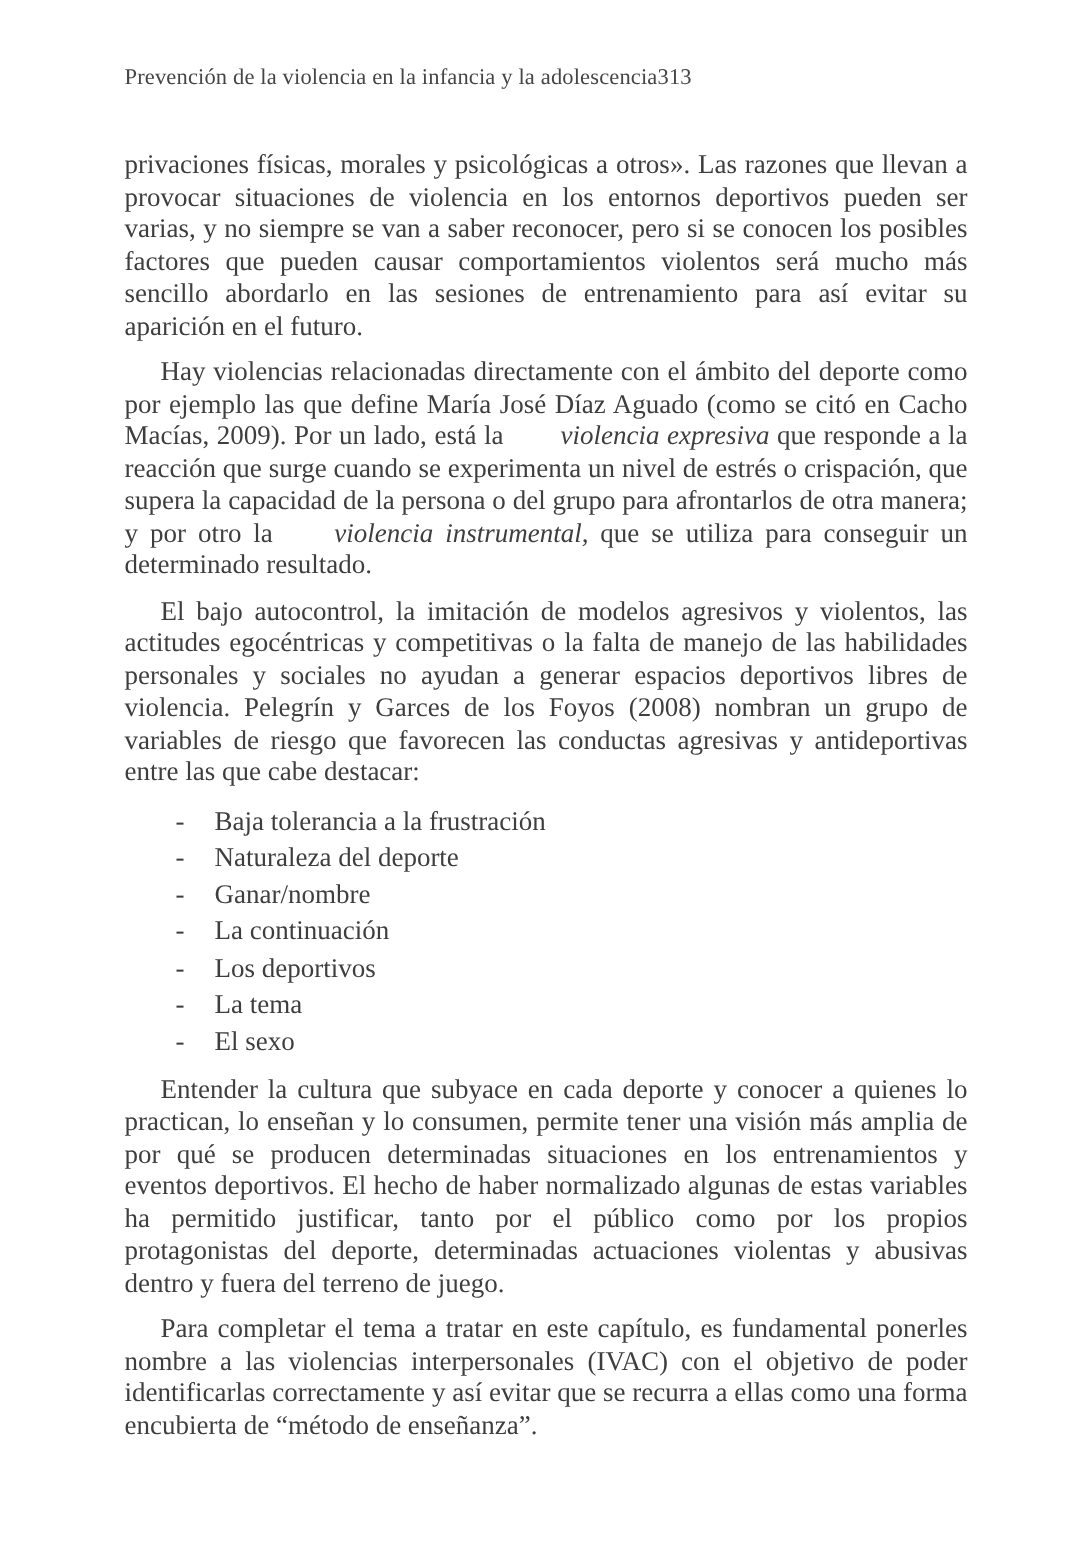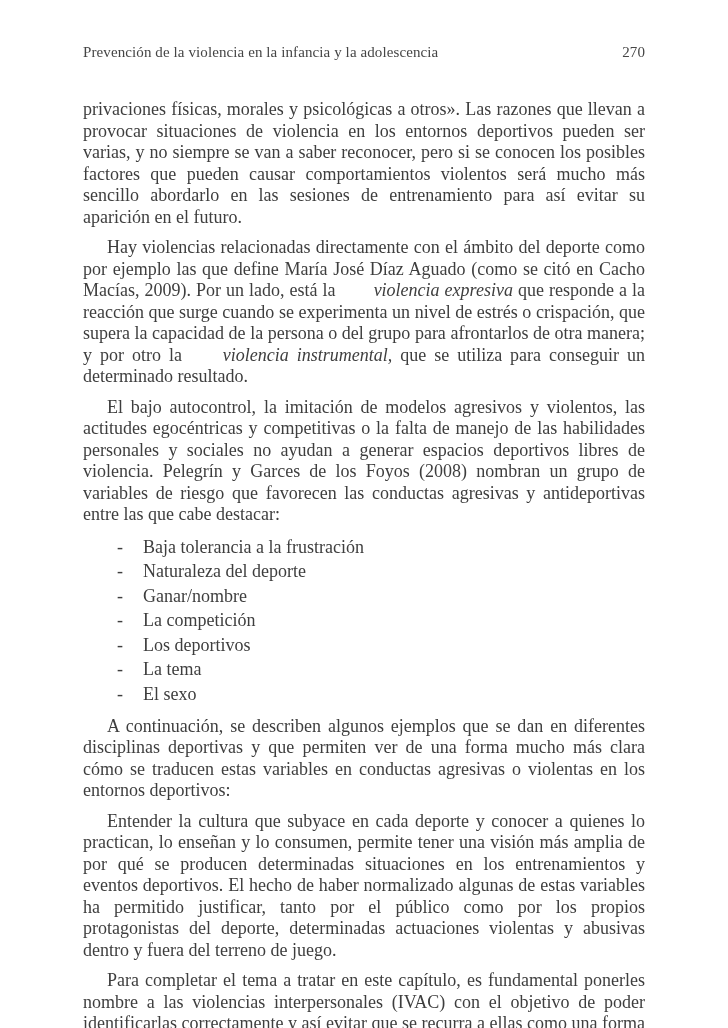--- a/index.html
+++ b/index.html
@@ -15,21 +15,21 @@
     font-family: "Liberation Serif", serif;
     color: #3e3e3e;
     overflow: hidden;
   }
   .running-header {
     position: absolute;
     top: 44px;
     left: 83px;
     right: 83px;
     display: flex;
-    justify-content: space-between;
+    justify-content: flex-start;
     align-items: baseline;
     font-size: 15px;
     color: #454545;
     letter-spacing: 0.1px;
   }
   .page-body {
     position: absolute;
     top: 99px;
     left: 83px;
     width: 562px;
@@ -69,21 +69,21 @@
     left: 34px;
   }
 </style>
 </head>
 <body>
 
 <div class="book-page">
 
   <div class="running-header">
     <span>Prevención de la violencia en la infancia y la adolescencia</span>
-    <span>270</span>
+    <span>313</span>
   </div>
 
   <div class="page-body">
 
     <p class="para">
       <span>privaciones físicas, morales y psicológicas a otros». Las razones que llevan a provocar situaciones de violencia en los entornos deportivos pueden ser varias, y no siempre se van a saber reconocer, pero si se conocen los posibles factores que pueden causar comportamientos violentos será mucho más sencillo abordarlo en las sesiones de entrenamiento para así evitar su aparición en el futuro.</span>
     </p>
 
     <p class="para indent">
       <span>Hay violencias relacionadas directamente con el ámbito del deporte como por ejemplo las que define María José Díaz Aguado (como se citó en Cacho Macías, 2009). Por un lado, está la </span><span class="italic">violencia expresiva</span><span> que responde a la reacción que surge cuando se experimenta un nivel de estrés o crispación, que supera la capacidad de la persona o del grupo para afrontarlos de otra manera; y por otro la </span><span class="italic">violencia instrumental,</span><span> que se utiliza para conseguir un determinado resultado.</span>
@@ -101,39 +101,36 @@
       <li>
         <span class="bullet">-</span>
         <span>Naturaleza del deporte</span>
       </li>
       <li>
         <span class="bullet">-</span>
         <span>Ganar/nombre</span>
       </li>
       <li>
         <span class="bullet">-</span>
-        <span>La competición</span>
+        <span>La continuación</span>
       </li>
       <li>
         <span class="bullet">-</span>
         <span>Los deportivos</span>
       </li>
       <li>
         <span class="bullet">-</span>
         <span>La tema</span>
       </li>
       <li>
         <span class="bullet">-</span>
         <span>El sexo</span>
       </li>
     </ul>
 
-    <p class="para indent">
-      <span>A continuación, se describen algunos ejemplos que se dan en diferentes disciplinas deportivas y que permiten ver de una forma mucho más clara cómo se traducen estas variables en conductas agresivas o violentas en los entornos deportivos:</span>
-    </p>
 
     <p class="para indent">
       <span>Entender la cultura que subyace en cada deporte y conocer a quienes lo practican, lo enseñan y lo consumen, permite tener una visión más amplia de por qué se producen determinadas situaciones en los entrenamientos y eventos deportivos. El hecho de haber normalizado algunas de estas variables ha permitido justificar, tanto por el público como por los propios protagonistas del deporte, determinadas actuaciones violentas y abusivas dentro y fuera del terreno de juego.</span>
     </p>
 
     <p class="para indent">
       <span>Para completar el tema a tratar en este capítulo, es fundamental ponerles nombre a las violencias interpersonales (IVAC) con el objetivo de poder identificarlas correctamente y así evitar que se recurra a ellas como una forma encubierta de “método de enseñanza”.</span>
     </p>
 
   </div>

